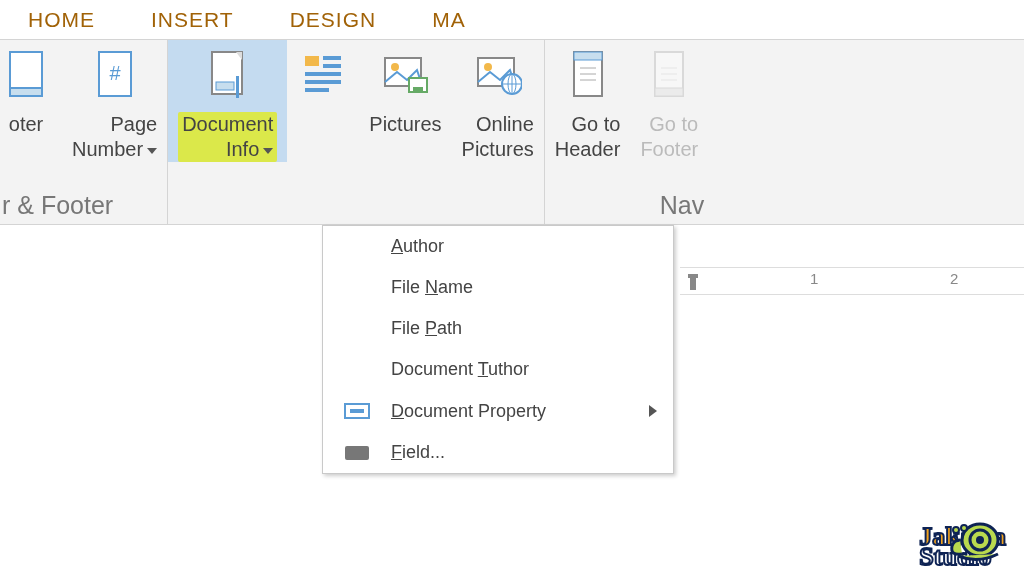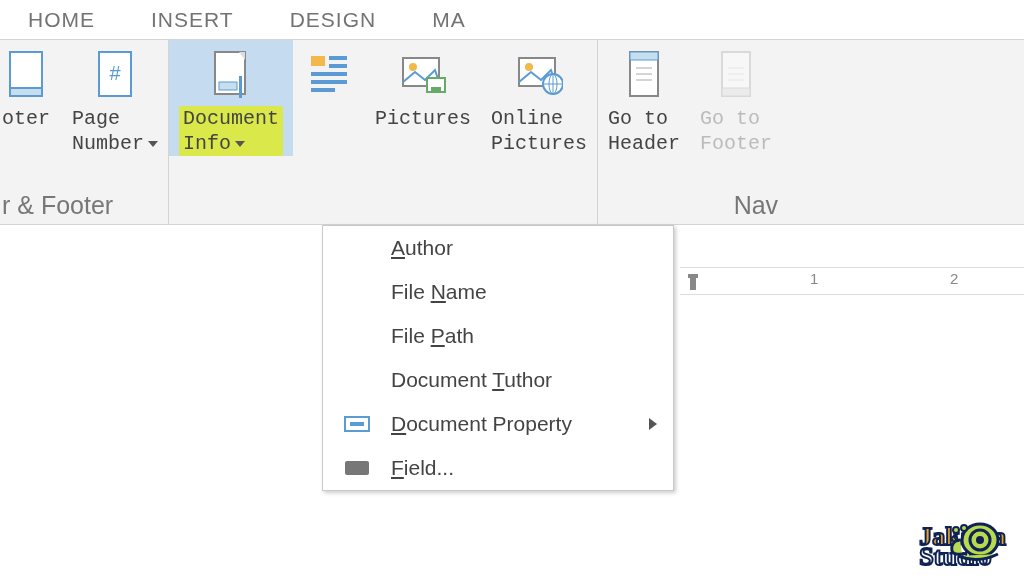--- a/index.html
+++ b/index.html
@@ -14,21 +14,21 @@
 }
 .tabbar {
   display: flex;
   border-bottom: 1px solid #d4d4d4;
   height: 40px;
   align-items: center;
 }
 .tab {
   text-transform: uppercase;
   font-size: 21px;
-  color: #737373;
+  color: #a16207;
   letter-spacing: 1px;
   padding: 0 28px;
   cursor: pointer;
   white-space: nowrap;
 }
 .ribbon {
   display: flex;
   background: #f3f3f3;
   border-bottom: 1px solid #d4d4d4;
   height: 185px;
@@ -69,27 +69,26 @@
   border-radius: 2px;
 }
 .item-icon {
   width: 52px;
   height: 52px;
   display: flex;
   align-items: center;
   justify-content: center;
 }
 .item-label {
-  text-align: left;
+  text-align: right;
   font-size: 20px;
   color: #444;
-  margin-top: 6px;
+  margin-top: 12px;
   line-height: 1.25;
   white-space: nowrap;
-  font-family: Liberation Mono, monospace;
 }
 .disabled .item-label { color: #bbb; }
 .caret {
   display: inline-block;
   margin-left: 4px;
   vertical-align: 2px;
   width: 0; height: 0;
   border-left: 5px solid transparent;
   border-right: 5px solid transparent;
   border-top: 6px solid #555;
@@ -102,21 +101,21 @@
   border: 1px solid #c9c9c9;
   box-shadow: 2px 2px 4px rgba(0,0,0,0.2);
   width: 352px;
   z-index: 20;
 }
 .dd-item {
   display: flex;
   align-items: center;
   padding: 10px 14px;
   cursor: pointer;
-  font-size: 21px;
+  font-size: 18px;
   color: #444;
 }
 .dd-icon {
   width: 40px;
   display: flex;
   justify-content: center;
 }
 .dd-text { flex: 1; padding-left: 14px; }
 .dd-tri {
   width: 0; height: 0;

